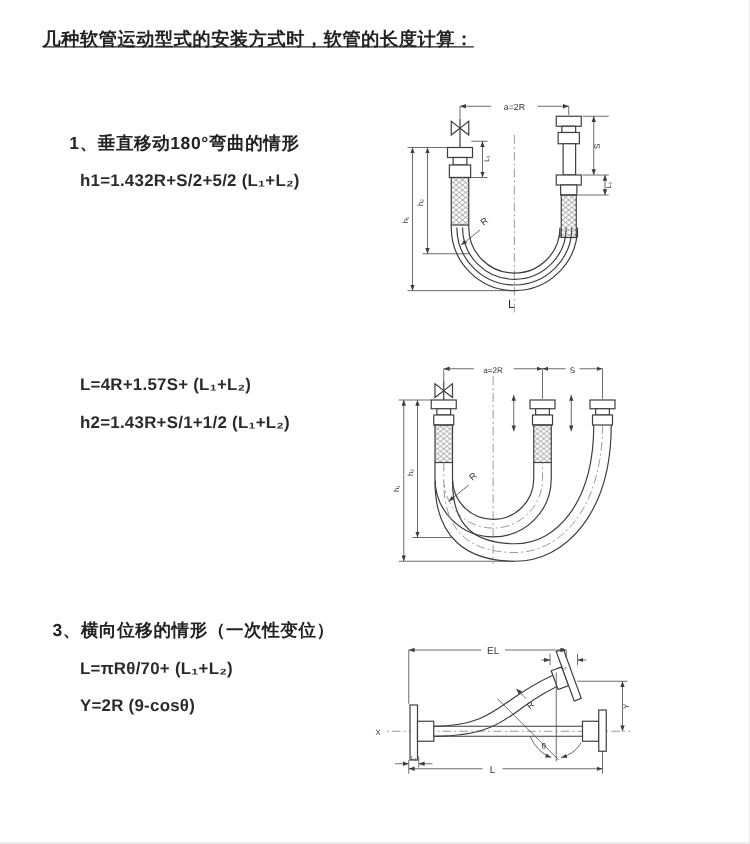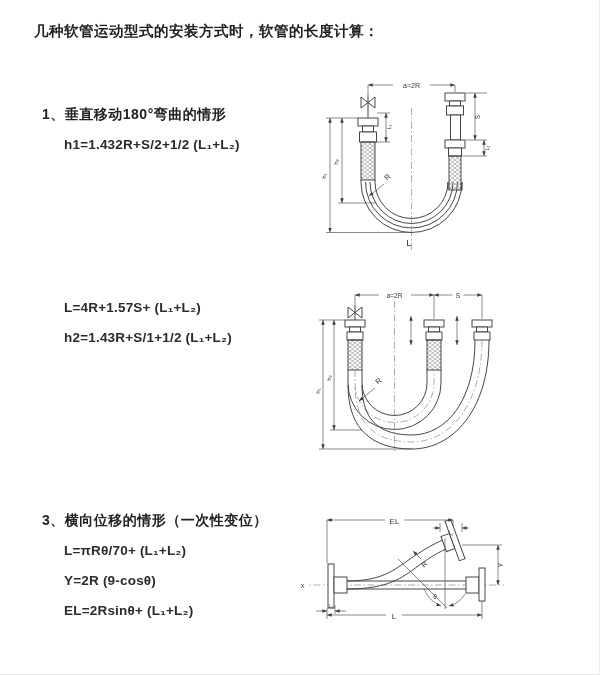--- a/index.html
+++ b/index.html
@@ -1,57 +1,56 @@
 <!DOCTYPE html>
 <html><head>
 <meta charset="utf-8">
 <style>
   html,body{margin:0;padding:0;}
   body{width:600px;height:675px;background:#fff;position:relative;overflow:hidden;
        font-family:"Liberation Sans","DejaVu Sans",sans-serif;color:#2b2b2b;}
   .page{position:absolute;left:0;top:0;width:600px;height:675px;background:#ffffff;
         border-right:1px solid #ececec;border-bottom:1px solid #e4e4e4;box-sizing:border-box;}
   .title{position:absolute;left:34px;top:22px;font-size:14.5px;font-weight:bold;
-         letter-spacing:.5px;color:#222;white-space:nowrap;}
+         letter-spacing:.5px;color:#222;white-space:nowrap;text-decoration:underline;}
   .section{position:absolute;left:42px;}
   .sec-heading{font-size:14px;font-weight:bold;color:#222;margin:0 0 14px 0;white-space:nowrap;letter-spacing:.5px;}
   .formula{font-size:13.5px;font-weight:bold;color:#2b2b2b;margin:0 0 16px 22px;
            line-height:14px;white-space:nowrap;letter-spacing:.2px;}
-  #sec1{top:106px;} #sec2{top:301px;} #sec3{top:512px;}
+  #sec1{top:106px;text-align:right;} #sec2{top:301px;} #sec3{top:496px;}
   .diag{position:absolute;}
   #d1{left:300px;top:72px;} #d2{left:300px;top:283px;} #d3{left:290px;top:506px;}
   svg text{font-family:"Liberation Sans","DejaVu Sans",sans-serif;fill:#333;}
   .ink{stroke:#3d3d3d;stroke-width:.95;fill:none;}
   .dim{stroke:#4a4a4a;stroke-width:.65;fill:none;}
   .cl{stroke:#8a8a8a;stroke-width:.7;fill:none;stroke-dasharray:7 2.5 1.5 2.5;}
   .fit{fill:#fff;stroke:#3d3d3d;stroke-width:.95;}
   .bg{fill:#fff;stroke:none;}
 </style>
 </head>
 <body>
 
 <div class="page">
 
   <div class="title">几种软管运动型式的安装方式时，软管的长度计算：</div>
 
   <div class="section" id="sec1">
     <div class="sec-heading">1、垂直移动180°弯曲的情形</div>
-    <div class="formula">h1=1.432R+S/2+1/2 (L₁+L₂)</div>
+    <div class="formula">h1=1.432R+S/2+5/2 (L₁+L₂)</div>
   </div>
 
   <div class="section" id="sec2">
     <div class="formula">L=4R+1.57S+ (L₁+L₂)</div>
     <div class="formula">h2=1.43R+S/1+1/2 (L₁+L₂)</div>
   </div>
 
   <div class="section" id="sec3">
     <div class="sec-heading">3、横向位移的情形（一次性变位）</div>
     <div class="formula">L=πRθ/70+ (L₁+L₂)</div>
     <div class="formula">Y=2R (9-cosθ)</div>
-    <div class="formula">EL=2Rsinθ+ (L₁+L₂)</div>
   </div>
 
   <svg id="d1" class="diag" width="285" height="185" viewBox="0 0 285 185">
     <defs>
       <marker id="m1" viewBox="0 0 10 10" refX="9" refY="5" markerWidth="8" markerHeight="8" orient="auto-start-reverse">
         <path d="M0,1.6 L9,5 L0,8.4 z" fill="#3d3d3d"></path>
       </marker>
       <pattern id="b1" width="5" height="4" patternUnits="userSpaceOnUse">
         <path d="M0,0 L5,4 M5,0 L0,4" stroke="#8a8a8a" stroke-width="0.6"></path>
       </pattern>

